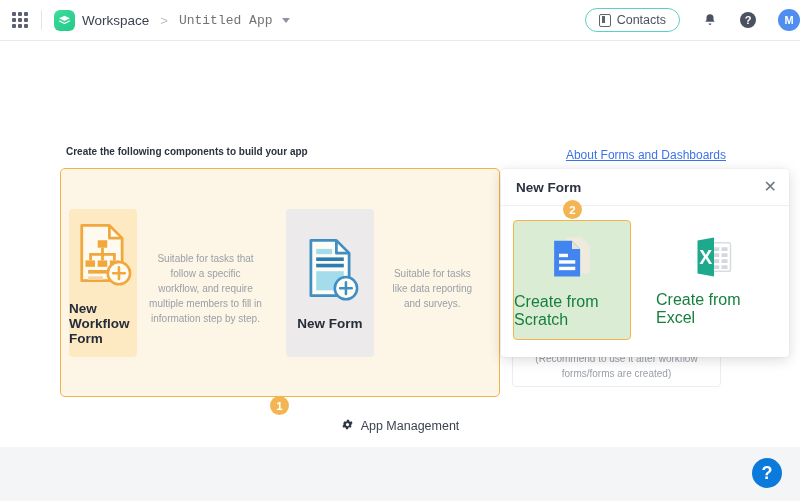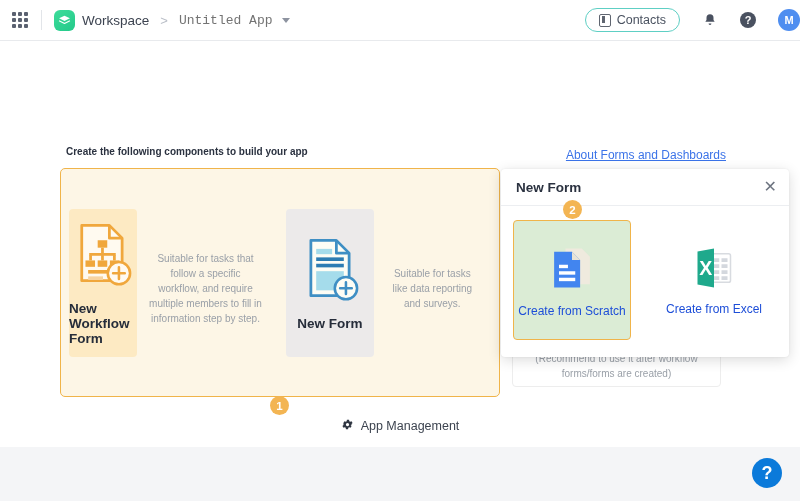--- a/index.html
+++ b/index.html
@@ -186,21 +186,21 @@
   .dlg-body {
     display: flex; padding: 14px 12px 0 12px; gap: 10px;
   }
   .opt {
     width: 118px; height: 120px;
     display: flex; flex-direction: column; align-items: center; justify-content: center;
     gap: 6px; cursor: pointer; border-radius: 4px;
     border: 1.5px solid transparent;
   }
   .opt.selected { background: #dbecd5; border-color: #f0b44a; }
-  .opt-label { font-size: 12px; color: #1d4ed8; }
+  .opt-label { font-size: 16px; color: #15803d; }
   .opt.plain { margin-left: 14px; }
 
   
   .fab-help {
     position: absolute; right: 18px; bottom: 13px;
     width: 30px; height: 30px; border-radius: 50%;
     background: #0b7ada; color: #fff;
     font-size: 18px; font-weight: bold;
     display: flex; align-items: center; justify-content: center;
     cursor: pointer;

